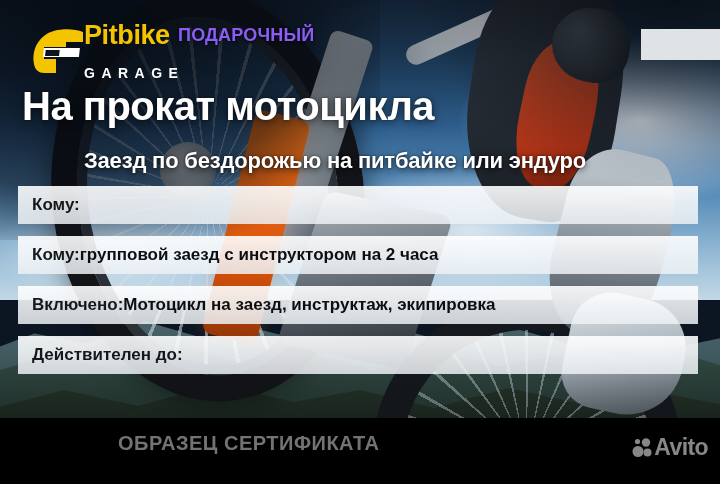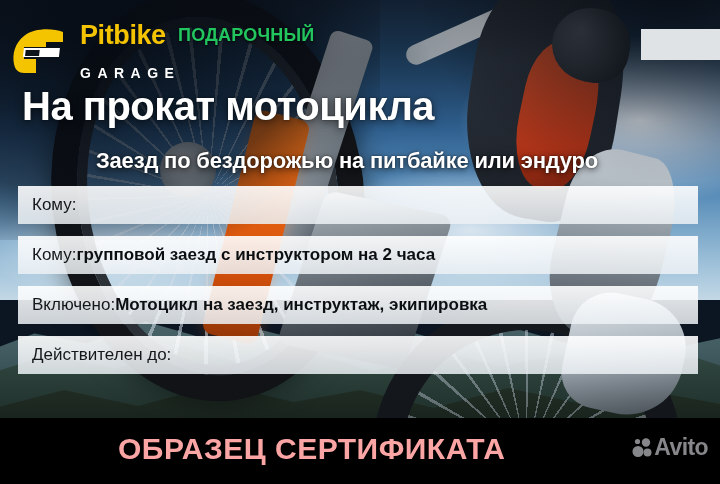--- a/index.html
+++ b/index.html
@@ -192,24 +192,24 @@
   .top-rect {
     position: absolute;
     left: 641px; top: 29px;
     width: 82px; height: 31px;
     background: #dfe3e6;
   }
 
   
   .logo {
     position: absolute;
-    left: 12px; top: 22px;
+    left: 32px; top: 22px;
     display: flex;
     align-items: center;
-    gap: 16px;
+    gap: 0;
   }
   .helmet-mark { width: 52px; height: 46px; display: block; }
   .logo-words { line-height: 1; }
   .logo-pitbike {
     display: block;
     font-size: 27px;
     font-weight: bold;
     color: #f5c400;
     letter-spacing: -.4px;
   }
@@ -219,42 +219,42 @@
     font-weight: bold;
     color: #ffffff;
     letter-spacing: 6.5px;
     margin-top: 17px;
   }
 
   
   .gift-title {
     position: absolute;
     left: 178px; top: 25px;
-    color: #22c55e;
+    color: #8b5cf6;
     font-size: 18px;
     font-weight: bold;
     line-height: 1.12;
     letter-spacing: .2px;
     text-shadow: 0 1px 3px rgba(0,0,0,.75);
   }
   .gift-title span { display: block; }
 
   
   .headline {
     position: absolute;
     left: 22px; top: 84px;
     color: #fff;
     font-size: 40px;
     font-weight: bold;
     letter-spacing: -.5px;
     text-shadow: 0 2px 8px rgba(0,0,0,.6), 0 0 2px rgba(0,0,0,.5);
   }
   .subheadline {
     position: absolute;
-    left: 96px; top: 148px;
+    left: 84px; top: 148px;
     color: #fff;
     font-size: 22px;
     font-weight: bold;
     letter-spacing: -.2px;
     text-shadow: 0 2px 6px rgba(0,0,0,.7), 0 0 2px rgba(0,0,0,.6);
   }
 
   
   .fields {
     position: absolute;
@@ -267,42 +267,42 @@
     background: linear-gradient(180deg, rgba(255,255,255,.9) 0%, rgba(236,241,245,.85) 100%);
     display: flex;
     align-items: center;
     padding-left: 14px;
     box-sizing: border-box;
   }
   .field-row:last-child { margin-bottom: 0; }
   .field-label {
     color: #15181b;
     font-size: 17px;
-    font-weight: normal;
+    font-weight: bold;
     white-space: nowrap;
   }
   .field-value {
     color: #0c0f12;
     font-size: 17px;
     font-weight: bold;
     white-space: nowrap;
   }
 
   
   .bottom-band {
     position: absolute;
     left: 0; right: 0; bottom: 0;
     height: 66px;
     background: #000;
   }
   .sample-text {
     position: absolute;
     left: 118px; top: 14px;
-    color: #fca5a5;
-    font-size: 30px;
+    color: #737373;
+    font-size: 20px;
     font-weight: bold;
     letter-spacing: .5px;
     white-space: nowrap;
   }
 
   
   .avito {
     position: absolute;
     right: 12px; top: 18px;
     display: flex;

